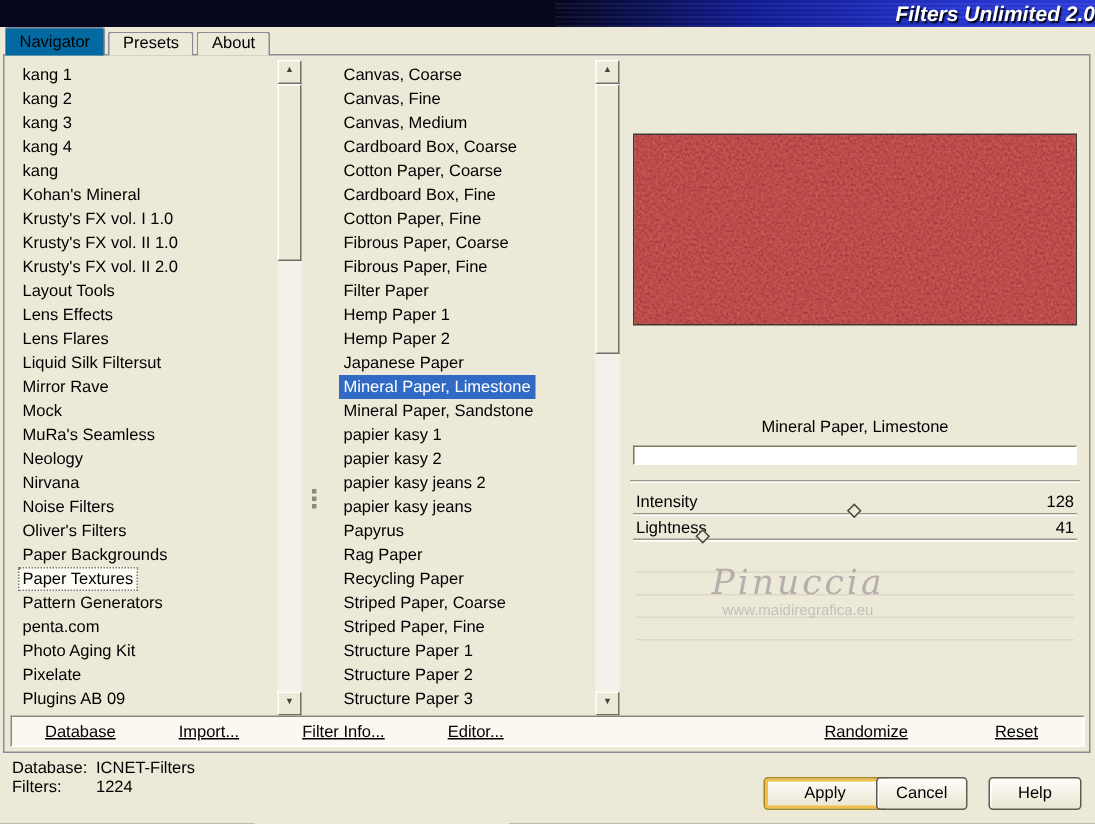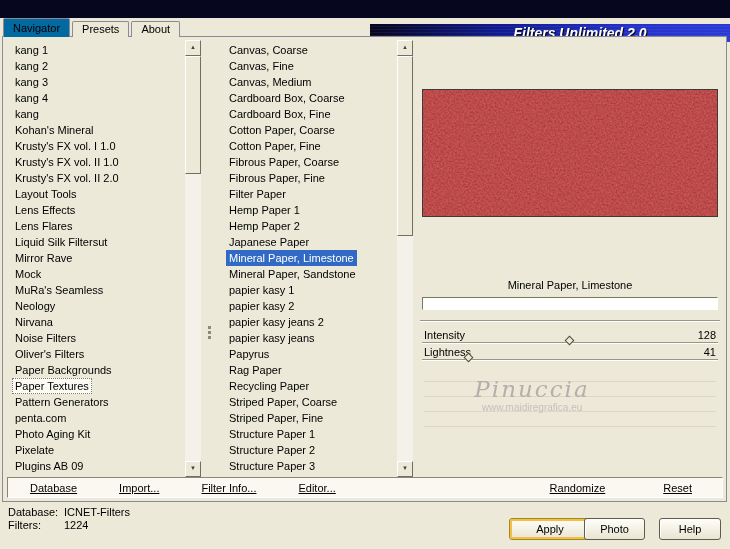--- a/index.html
+++ b/index.html
@@ -11,21 +11,21 @@
     overflow:hidden;
   }
 
   
   .titlebar { position:absolute; left:0; top:0; width:730px; height:18px; background:#06061e; }
   .banner {
     position:absolute; left:370px; top:0; width:360px; height:18px;
     background:
       repeating-linear-gradient(0deg, rgba(255,255,255,0.06) 0 1px, transparent 1px 3px),
       linear-gradient(90deg, #06061e 0%, #101a8e 35%, #2433cc 75%, #2a3ad4 100%);
-    display:flex; align-items:center; justify-content:center; padding-left:60px;margin-top:24px;
+    display:flex; align-items:center; justify-content:flex-end; padding-left:60px;
   }
   .banner-title {
     color:#fff; font-weight:bold; font-style:italic; font-size:14px;
     text-shadow:1px 1px 1px #000; white-space:nowrap;
   }
 
   
   .tabs { position:absolute; left:3px; top:18px; height:19px; display:flex; align-items:flex-end; z-index:5; }
   .tab {
     height:16px; line-height:15px; padding:0 9px; margin-right:2px;
@@ -175,22 +175,22 @@
   </div>
 
   <div class="grip"></div>
 
   <div class="list filter-list">
 
   <div class="item">Canvas, Coarse</div>
       <div class="item">Canvas, Fine</div>
       <div class="item">Canvas, Medium</div>
       <div class="item">Cardboard Box, Coarse</div>
+      <div class="item">Cotton Paper, Coarse</div>
       <div class="item">Cardboard Box, Fine</div>
-      <div class="item">Cotton Paper, Coarse</div>
       <div class="item">Cotton Paper, Fine</div>
       <div class="item">Fibrous Paper, Coarse</div>
       <div class="item">Fibrous Paper, Fine</div>
       <div class="item">Filter Paper</div>
       <div class="item">Hemp Paper 1</div>
       <div class="item">Hemp Paper 2</div>
       <div class="item">Japanese Paper</div>
       <div class="item selected">Mineral Paper, Limestone</div>
       <div class="item">Mineral Paper, Sandstone</div>
       <div class="item">papier kasy 1</div>
@@ -260,16 +260,16 @@
       <span class="tb-btn">Reset</span>
     </div>
   </div>
 
   <span class="status-label r1">Database:</span>
   <span class="status-value r1">ICNET-Filters</span>
   <span class="status-label r2">Filters:</span>
   <span class="status-value r2">1224</span>
 
   <div class="btn btn-apply">Apply</div>
-  <div class="btn btn-cancel">Photo</div>
+  <div class="btn btn-cancel">Cancel</div>
   <div class="btn btn-help">Help</div>
 
 </div>
 
 </body></html>

